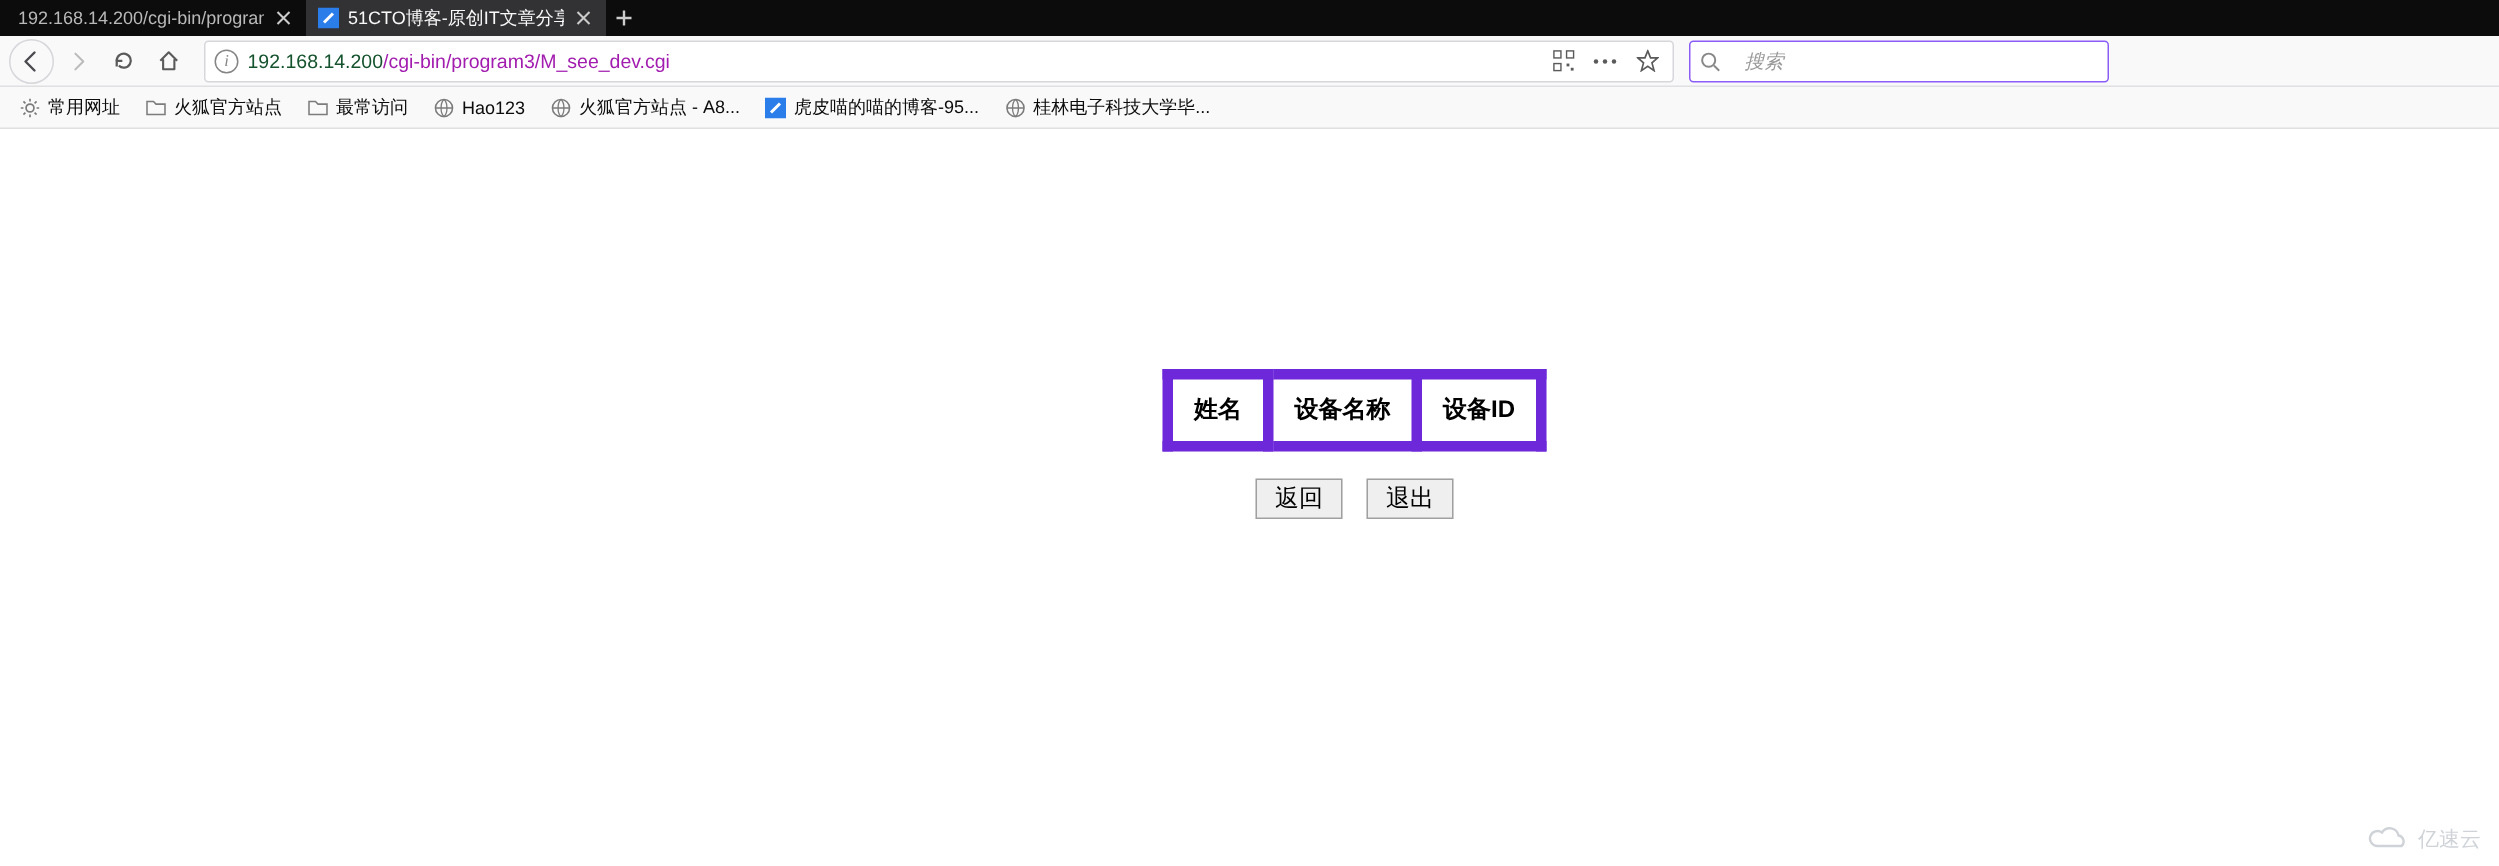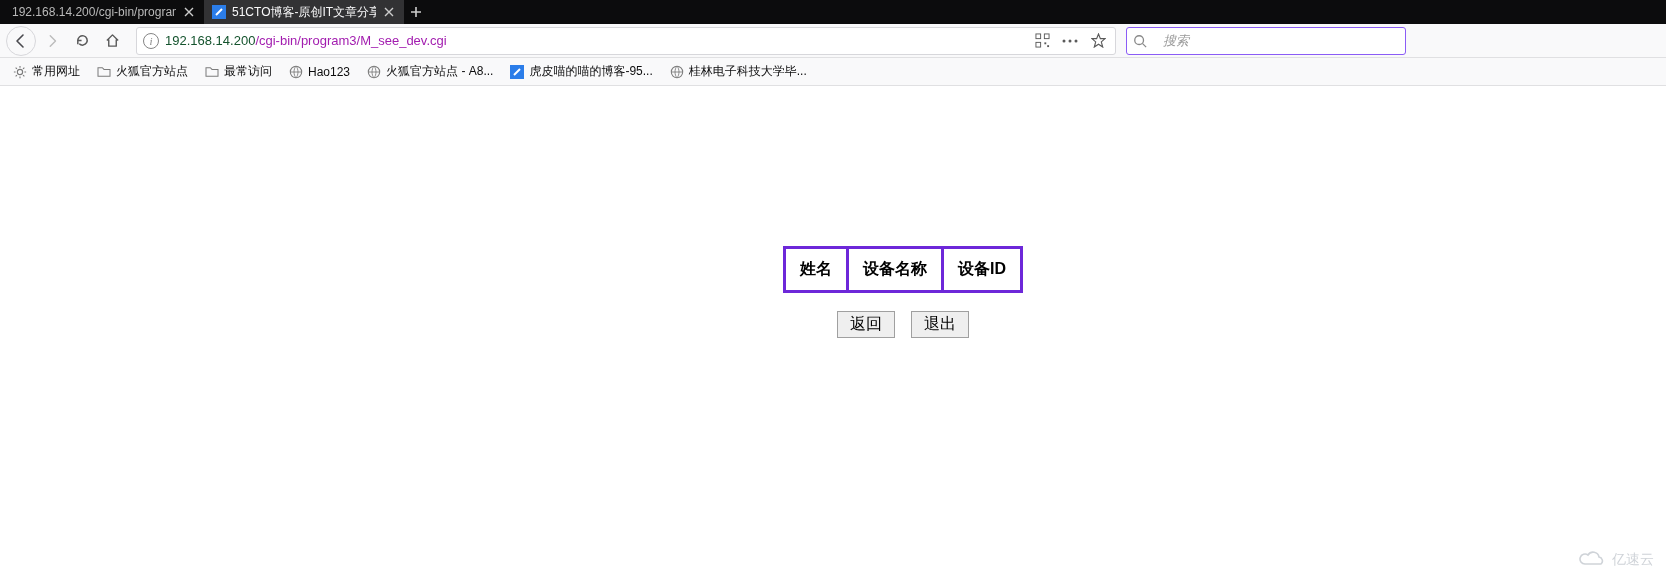--- a/index.html
+++ b/index.html
@@ -146,21 +146,21 @@
       align-items: center;
     }
     .content-wrap {
       margin-left: 140px; 
     }
     table.data-table {
       border-collapse: collapse;
       font-size: 16px;
     }
     table.data-table th, table.data-table td {
-      border: 3px solid #6d28d9;
+      border: 7px solid #6d28d9;
       padding: 10px 14px;
       text-align: left;
       min-width: 56px;
     }
     table.data-table th { font-weight: bold; }
     .btn-row {
       margin-top: 18px;
       display: flex;
       gap: 16px;
       justify-content: center;

